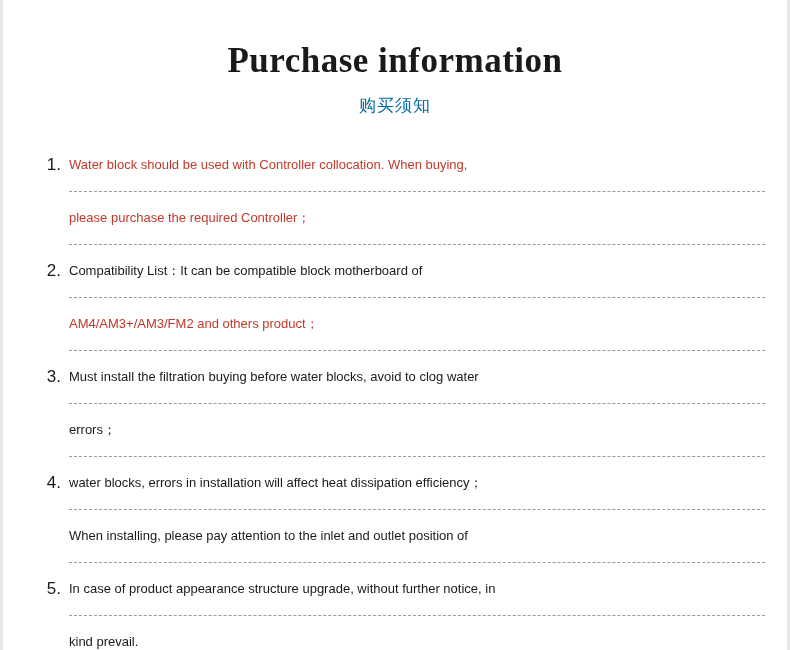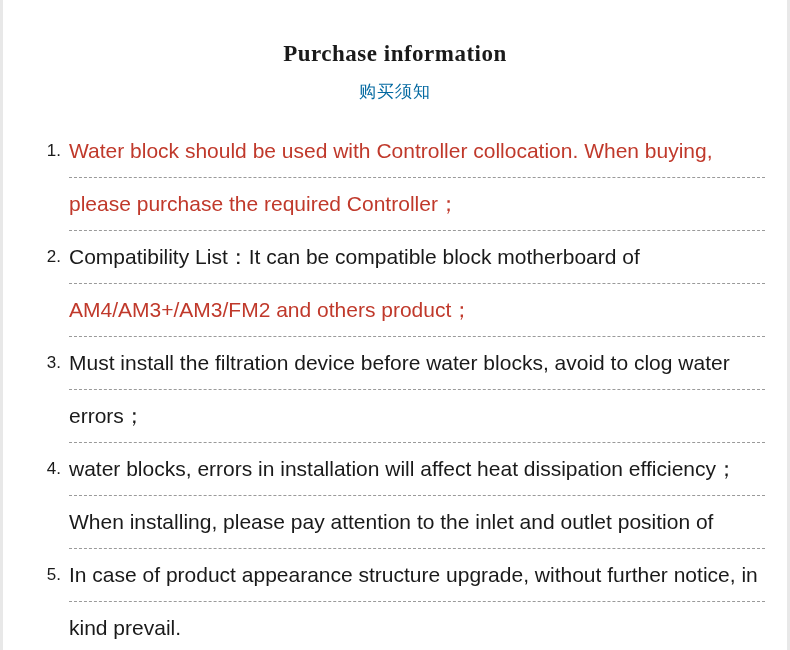--- a/index.html
+++ b/index.html
@@ -20,21 +20,21 @@
     box-sizing: border-box;
     border-left: 3px solid #e8e8e8;
     border-right: 3px solid #e8e8e8;
     background: #ffffff;
   }
   .header {
     padding-top: 40px;
     text-align: center;
   }
   .title {
-    font-size: 23px;
+    font-size: 35px;
     font-weight: bold;
     color: #1a1a1a;
     letter-spacing: 0.5px;
     line-height: 1.2;
     font-family: "Liberation Serif", serif;
   }
   .subtitle {
     margin-top: 12px;
     font-size: 17px;
     color: #0369a1;
@@ -59,21 +59,21 @@
     font-family: "Liberation Sans", sans-serif;
   }
   .lines {
     flex: 1 1 auto;
     padding-left: 8px;
   }
   .line {
     border-bottom: 1px dashed #9a9a9a;
     height: 52px;
     line-height: 52px;
-    font-size: 21px;
+    font-size: 13px;
     color: #1a1a1a;
     white-space: nowrap;
     overflow: hidden;
   }
   .line.red {
     color: #c0392b;
   }
   .line:last-child {
     border-bottom: 1px dashed #9a9a9a;
   }
@@ -102,21 +102,21 @@
       <div class="num">2.</div>
       <div class="lines">
         <div class="line">Compatibility List：It can be compatible block motherboard of</div>
         <div class="line red">AM4/AM3+/AM3/FM2 and others product；</div>
       </div>
     </div>
 
     <div class="item">
       <div class="num">3.</div>
       <div class="lines">
-        <div class="line">Must install the filtration device before water blocks, avoid to clog water</div>
+        <div class="line">Must install the filtration buying before water blocks, avoid to clog water</div>
         <div class="line">errors；</div>
       </div>
     </div>
 
     <div class="item">
       <div class="num">4.</div>
       <div class="lines">
         <div class="line">water blocks, errors in installation will affect heat dissipation efficiency；</div>
         <div class="line">When installing, please pay attention to the inlet and outlet position of</div>
       </div>

